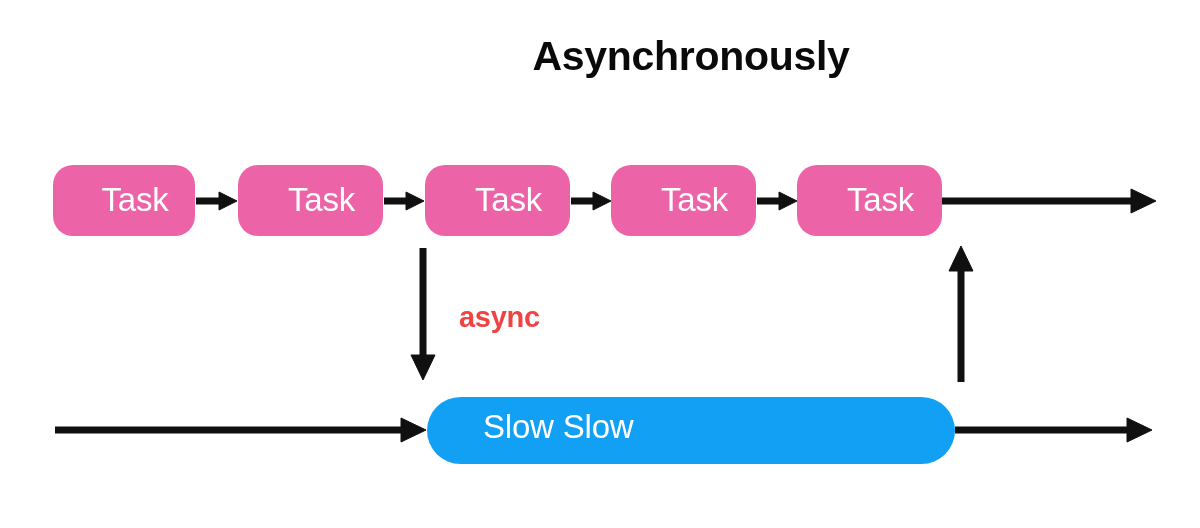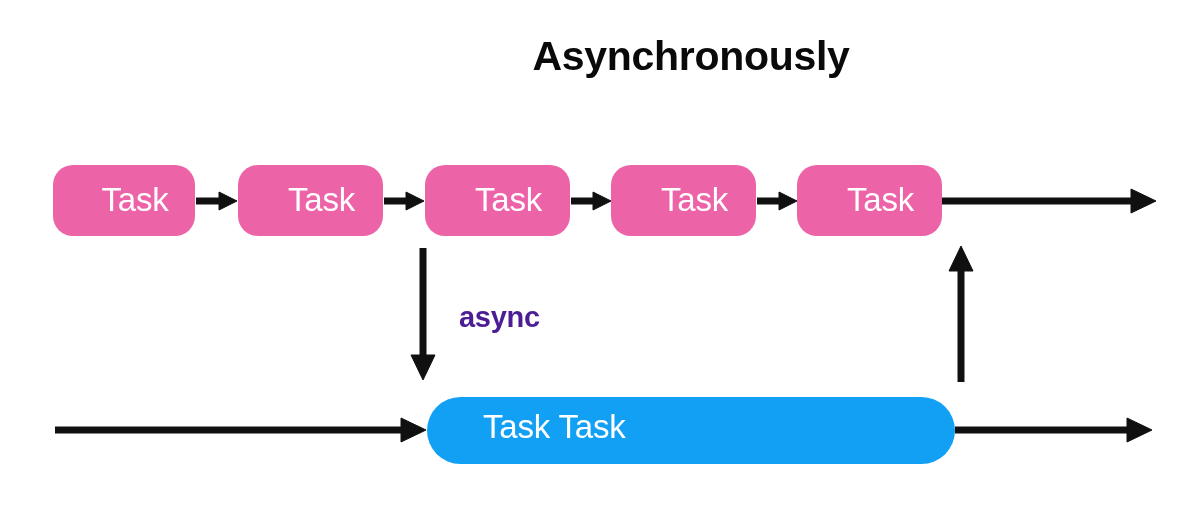--- a/index.html
+++ b/index.html
@@ -70,21 +70,21 @@
     line-height: 1.1;
     letter-spacing: -0.2px;
     white-space: nowrap;
   }
   #async-label {
     position: absolute;
     left: 459px;
     top: 302px;
     font-size: 29px;
     font-weight: bold;
-    color: #4c1d95;
+    color: #ef4444;
     line-height: 1.1;
     letter-spacing: -0.3px;
     white-space: nowrap;
   }
   svg.arrows {
     position: absolute;
     left: 0;
     top: 0;
     width: 1200px;
     height: 528px;
@@ -116,21 +116,21 @@
 
   <div class="task-box" style="left:611px; width:145px;">
     <span class="task-label">Task</span>
   </div>
 
   <div class="task-box" style="left:797px; width:145px;">
     <span class="task-label">Task</span>
   </div>
 
   <div id="slow-box"></div>
-  <div id="slow-label">Task Task</div>
+  <div id="slow-label">Slow Slow</div>
 
   <div id="async-label">async</div>
 
   <svg class="arrows" viewBox="0 0 1200 528">
 
     <g>
       <line x1="196" y1="201" x2="222" y2="201" stroke-width="7"></line>
       <polygon points="219,192 237,201 219,210"></polygon>
     </g>
 

